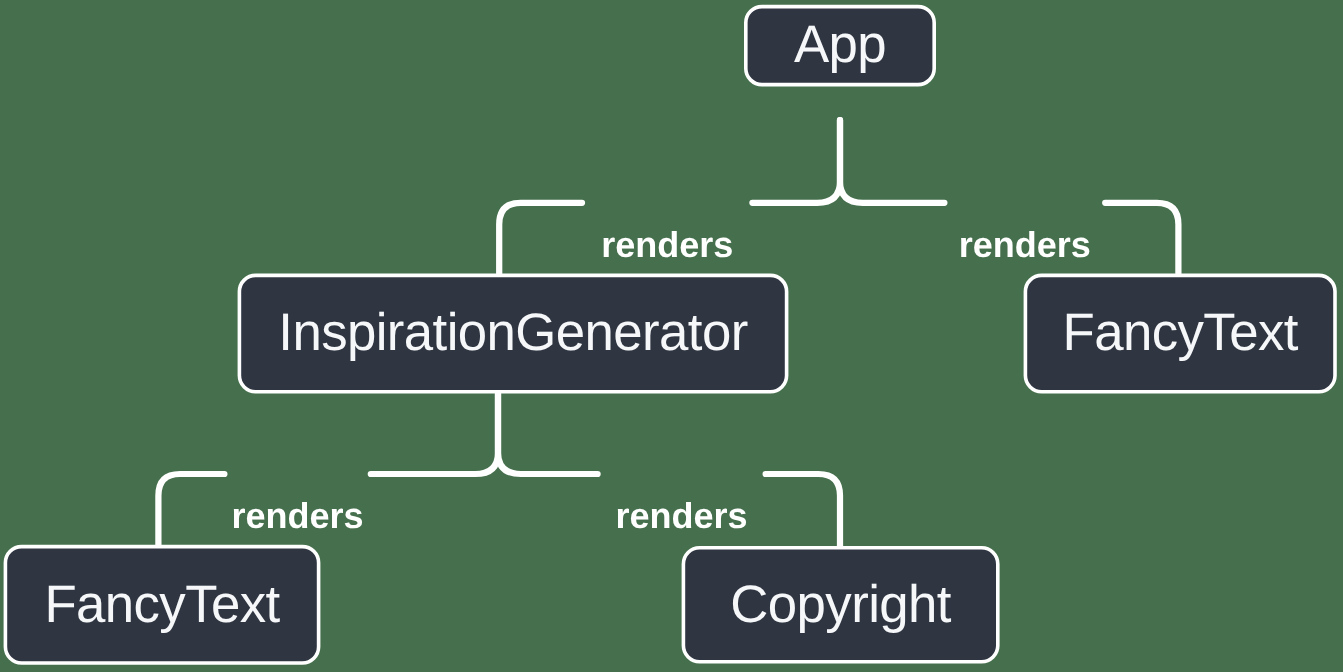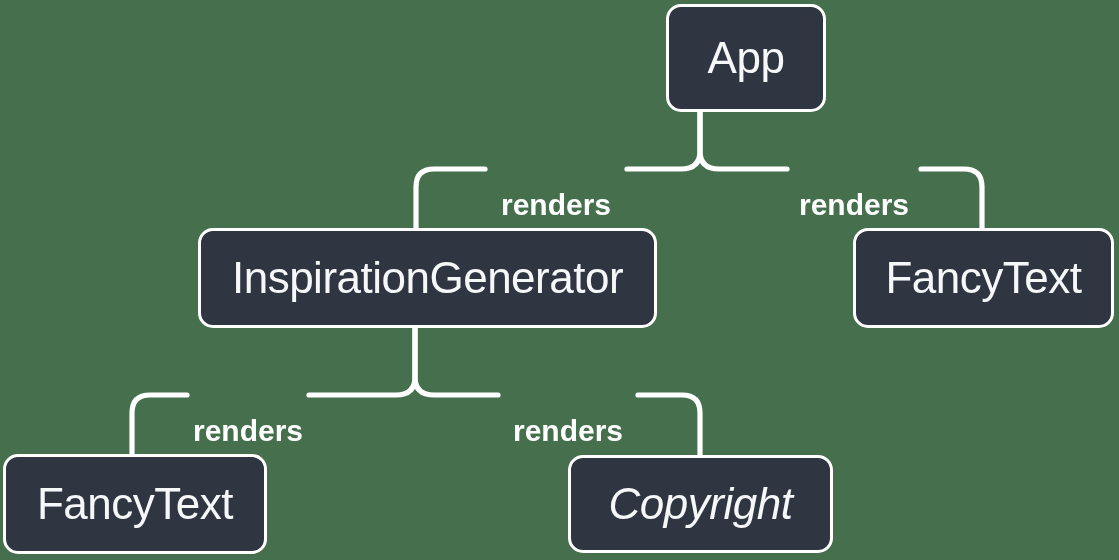--- a/index.html
+++ b/index.html
@@ -53,25 +53,25 @@
     transform: translate(-50%, -50%);
     color: var(--label_text, #FFFFFF);
     font-size: 30px;
     font-weight: 700;
     line-height: 1;
     white-space: nowrap;
     z-index: 1;
     margin-top: 36px;
   }
   
-  .node-app            { left: 620px; top: 4px;   width: 160px; height: 108px; margin-left: 46px;  }
+  .node-app            { left: 620px; top: 4px;   width: 160px; height: 68px;  }
   .node-inspiration    { left: 198px; top: 228px; width: 459px; height: 100px; text-align: center; }
   .node-fancy-top      { left: 853px; top: 228px; width: 261px; height: 100px; }
   .node-fancy-bottom   { left: 3px;   top: 454px; width: 264px; height: 100px; }
-  .node-copyright      { left: 568px; top: 455px; width: 265px; height: 98px; font-style: italic;  }
+  .node-copyright      { left: 568px; top: 455px; width: 265px; height: 98px;  }
   
   .edge-label-1 { left: 556px; top: 169px; }
   .edge-label-2 { left: 854px; top: 169px; }
   .edge-label-3 { left: 248px; top: 395px; }
   .edge-label-4 { left: 568px; top: 395px; }
 </style>
 </head>
 <body>
 
 <div class="canvas">

